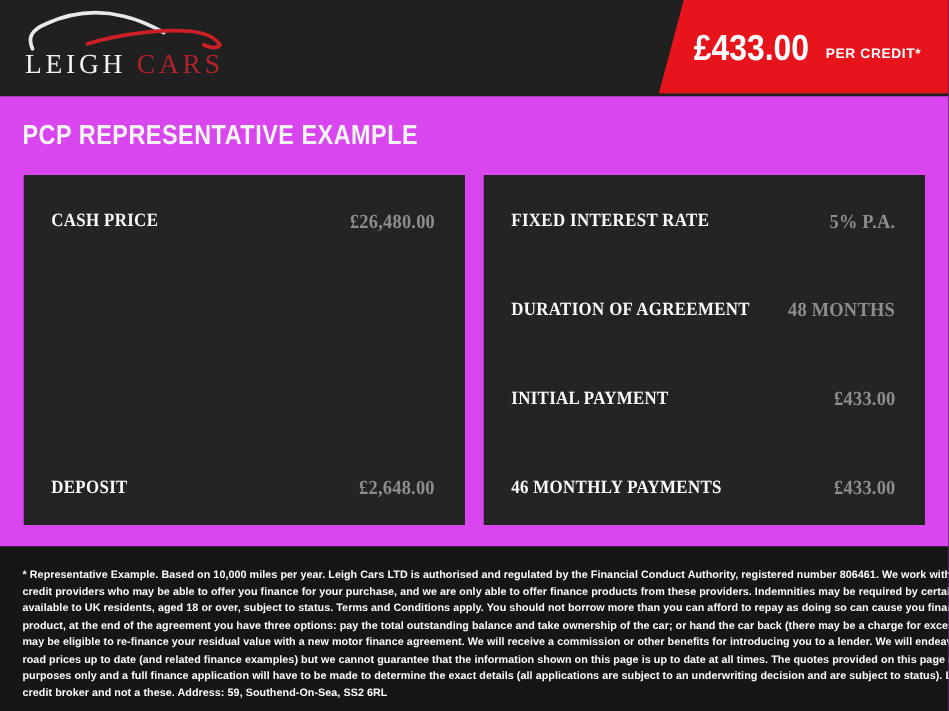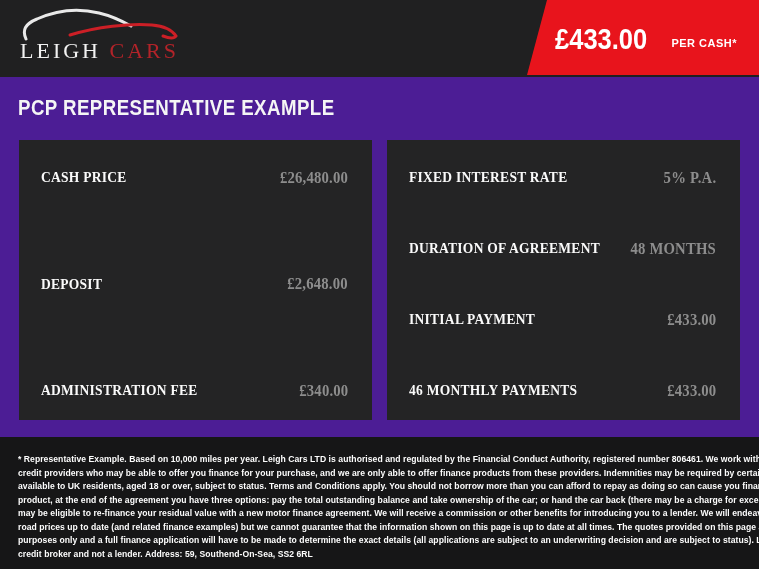--- a/index.html
+++ b/index.html
@@ -1,19 +1,19 @@
 <!DOCTYPE html>
 <html><head>
 <meta charset="utf-8">
 <style>
   * { margin:0; padding:0; box-sizing:border-box; }
   html,body { background:#000; }
   .page {
     position:relative; width:759px; height:569px;
-    background:#4c1d95; overflow:hidden;
+    background:#d946ef; overflow:hidden;
     font-family:"Liberation Sans", sans-serif;
     padding-left:22px;
   }
   
   .header {
     position:absolute; top:0; left:0; width:759px; height:77px;
     background:#202021;
   }
   .logo { position:absolute; top:8px; left:18px; width:170px; height:58px; }
   .logo svg { position:absolute; top:0; left:0; }
@@ -82,39 +82,35 @@
   <div class="header">
     <div class="logo">
       <svg width="170" height="34" viewBox="0 0 170 34">
         <path d="M8,31 C4,22 7,16 19,11 C39,2 61,0 81,5 C94,8 104,13 113,18" fill="none" stroke="#e9e9e9" stroke-width="3" stroke-linecap="round"></path>
         <path d="M52,27 C78,19 112,15 134,17 C146,18 154,22 158,28 C156,31 150,30 145,28" fill="none" stroke="#cc1f26" stroke-width="3" stroke-linecap="round"></path>
       </svg>
       <div class="logo-text"><span>LEIGH</span> <span class="cars">CARS</span></div>
     </div>
     <div class="price-banner">
       <span class="price-amount">£433.00</span>
-      <span class="price-period">PER CASH*</span>
+      <span class="price-period">PER CREDIT*</span>
     </div>
   </div>
 
   <div class="page-title">PCP REPRESENTATIVE EXAMPLE</div>
 
   <div class="panels">
     <div class="panel">
       <div class="frow">
         <span class="lbl">CASH PRICE</span>
         <span class="val">£26,480.00</span>
       </div>
       <div class="frow">
         <span class="lbl">DEPOSIT</span>
         <span class="val">£2,648.00</span>
-      </div>
-      <div class="frow">
-        <span class="lbl">ADMINISTRATION FEE</span>
-        <span class="val">£340.00</span>
       </div>
     </div>
     <div class="panel">
       <div class="frow">
         <span class="lbl">FIXED INTEREST RATE</span>
         <span class="val">5% P.A.</span>
       </div>
       <div class="frow">
         <span class="lbl">DURATION OF AGREEMENT</span>
         <span class="val">48 MONTHS</span>
@@ -131,16 +127,16 @@
   </div>
 
   <div class="disclaimer">
     <div class="dline">* Representative Example. Based on 10,000 miles per year. Leigh Cars LTD is authorised and regulated by the Financial Conduct Authority, registered number 806461. We work with a number of carefully selected</div>
     <div class="dline">credit providers who may be able to offer you finance for your purchase, and we are only able to offer finance products from these providers. Indemnities may be required by certain lenders. Finance is only</div>
     <div class="dline">available to UK residents, aged 18 or over, subject to status. Terms and Conditions apply. You should not borrow more than you can afford to repay as doing so can cause you financial difficulties. On a PCP</div>
     <div class="dline">product, at the end of the agreement you have three options: pay the total outstanding balance and take ownership of the car; or hand the car back (there may be a charge for excess mileage and damages); or you</div>
     <div class="dline">may be eligible to re-finance your residual value with a new motor finance agreement. We will receive a commission or other benefits for introducing you to a lender. We will endeavour to keep information on the</div>
     <div class="dline">road prices up to date (and related finance examples) but we cannot guarantee that the information shown on this page is up to date at all times. The quotes provided on this page are only for illustrative</div>
     <div class="dline">purposes only and a full finance application will have to be made to determine the exact details (all applications are subject to an underwriting decision and are subject to status). Leigh Cars LTD acts as a</div>
-    <div class="dline">credit broker and not a lender. Address:  59, Southend-On-Sea, SS2 6RL</div>
+    <div class="dline">credit broker and not a these. Address:  59, Southend-On-Sea, SS2 6RL</div>
   </div>
 
 </div>
 
 </body></html>

